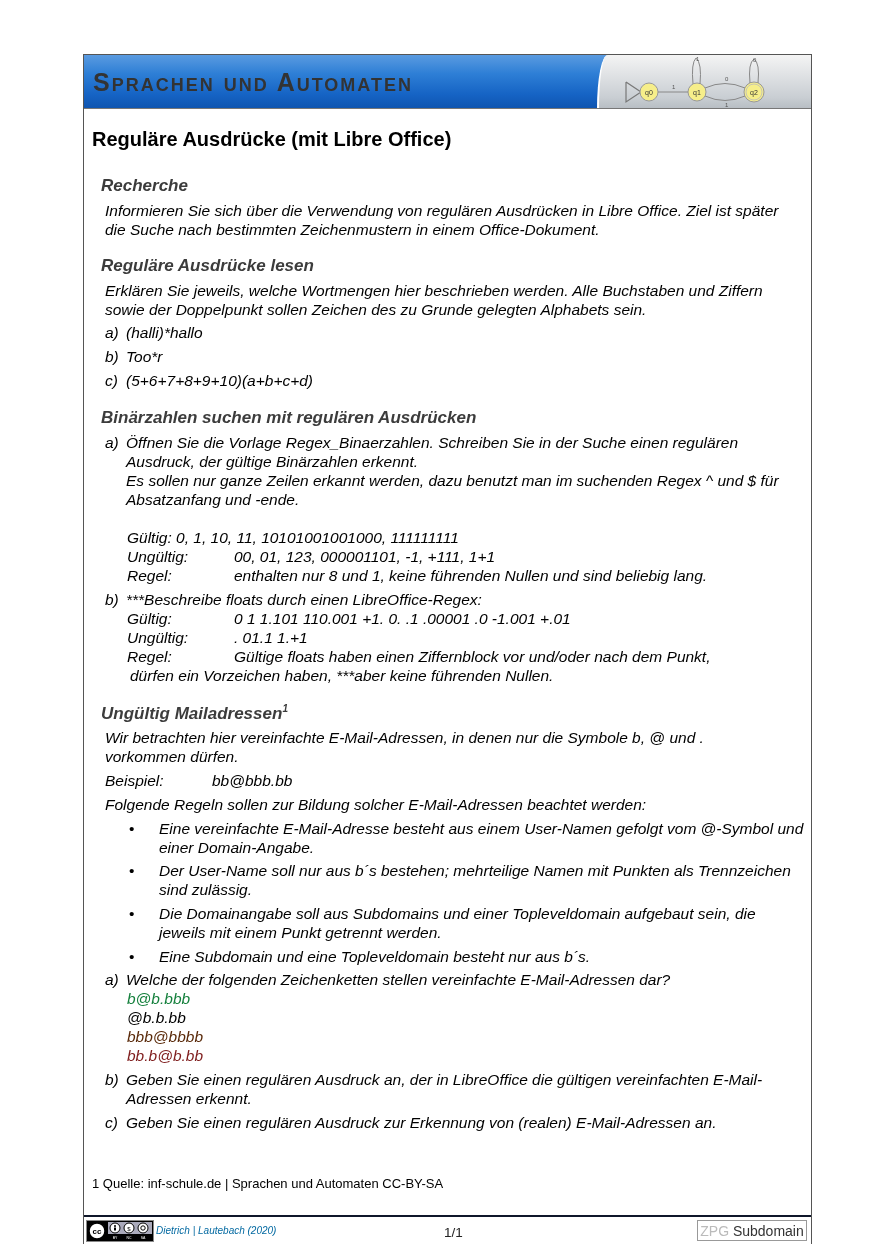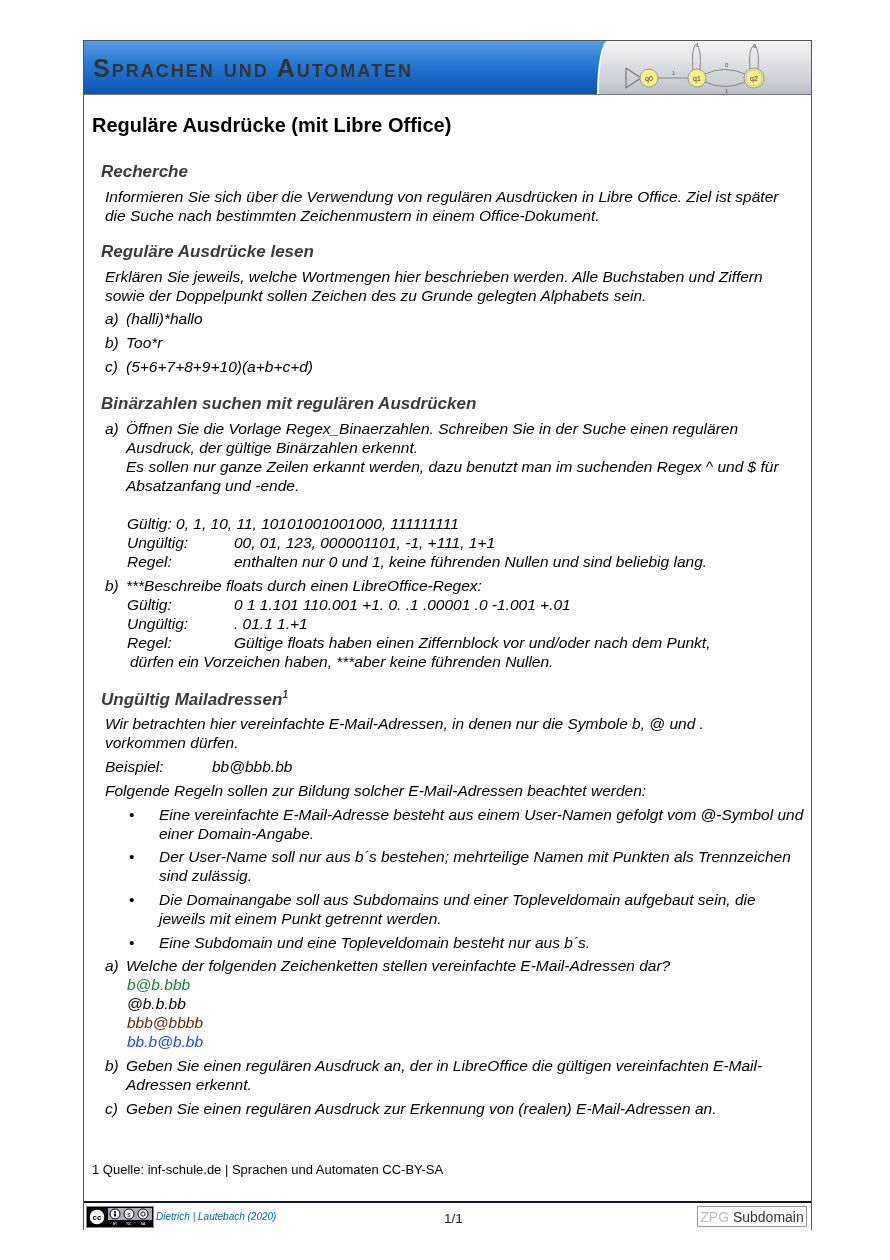--- a/index.html
+++ b/index.html
@@ -1,21 +1,21 @@
 <!DOCTYPE html>
 <html><head>
 <meta charset="utf-8">
 <style>
   html, body { margin: 0; padding: 0; }
   body {
     width: 890px; height: 1260px; background: #ffffff;
     font-family: "Liberation Sans", sans-serif; color: #000; position: relative; overflow: hidden;
   }
   .page {
-    position: absolute; left: 83px; top: 40px; width: 729px; height: 1190px;
+    position: absolute; left: 83px; top: 54px; width: 729px; height: 1190px;
     border: 1px solid #555; box-sizing: border-box; background: #fff; padding-left: 12px;
   }
   .header {
     position: absolute; left: 0; top: 0; width: 100%; height: 53px;
     background: linear-gradient(#5a9be0 0%, #2e7fd6 35%, #1563c4 75%, #0f55b0 100%);
     border-bottom: 1px solid #777;
     overflow: hidden;
   }
   .header-title {
     position: absolute; left: 9px; top: 13px; font-size: 25px; font-weight: bold;
@@ -140,21 +140,21 @@
     </div>
     <div class="row" style="top:473px">
       <span class="k" style="white-space:nowrap">Gültig: 0, 1, 10, 11, 10101001001000, 111111111</span>
     </div>
     <div class="row" style="top:492px">
       <span class="k">Ungültig:</span>
       <span class="v">00, 01, 123, 000001101, -1, +111, 1+1</span>
     </div>
     <div class="row" style="top:511px">
       <span class="k">Regel:</span>
-      <span class="v">enthalten nur 0 und 1, keine führenden Nullen und sind beliebig lang.</span>
+      <span class="v">enthalten nur 8 und 1, keine führenden Nullen und sind beliebig lang.</span>
     </div>
     <div class="item" style="top:535px">
       <span class="lbl">b)</span>
       <span class="txt">***Beschreibe floats durch einen LibreOffice-Regex:</span>
     </div>
     <div class="row" style="top:554px">
       <span class="k">Gültig:</span>
       <span class="v">0 1 1.101 110.001 +1. 0. .1 .00001 .0 -1.001 +.01</span>
     </div>
     <div class="row" style="top:573px">
@@ -194,21 +194,21 @@
       <span class="txt">Eine Subdomain und eine Topleveldomain besteht nur aus b´s.</span>
     </div>
 
     <div class="item" style="top:915px">
       <span class="lbl">a)</span>
       <span class="txt">Welche der folgenden Zeichenketten stellen vereinfachte E-Mail-Adressen dar?</span>
     </div>
     <div class="email" style="top: 934px; color: #15803d;">b@b.bbb</div>
     <div class="email" style="top: 953px; color: rgb(0, 0, 0);">@b.b.bb</div>
     <div class="email" style="top: 972px; color: rgb(90, 42, 10);">bbb@bbbb</div>
-    <div class="email" style="top: 991px; color: #1d4ed8;">bb.b@b.bb</div>
+    <div class="email" style="top: 991px; color: #7f1d1d;">bb.b@b.bb</div>
 
     <div class="item" style="top:1015px">
       <span class="lbl">b)</span>
       <span class="txt">Geben Sie einen regulären Ausdruck an, der in LibreOffice die gültigen vereinfachten E-Mail-Adressen erkennt.</span>
     </div>
     <div class="item" style="top:1058px">
       <span class="lbl">c)</span>
       <span class="txt">Geben Sie einen regulären Ausdruck zur Erkennung von (realen) E-Mail-Adressen an.</span>
     </div>
   </div>

